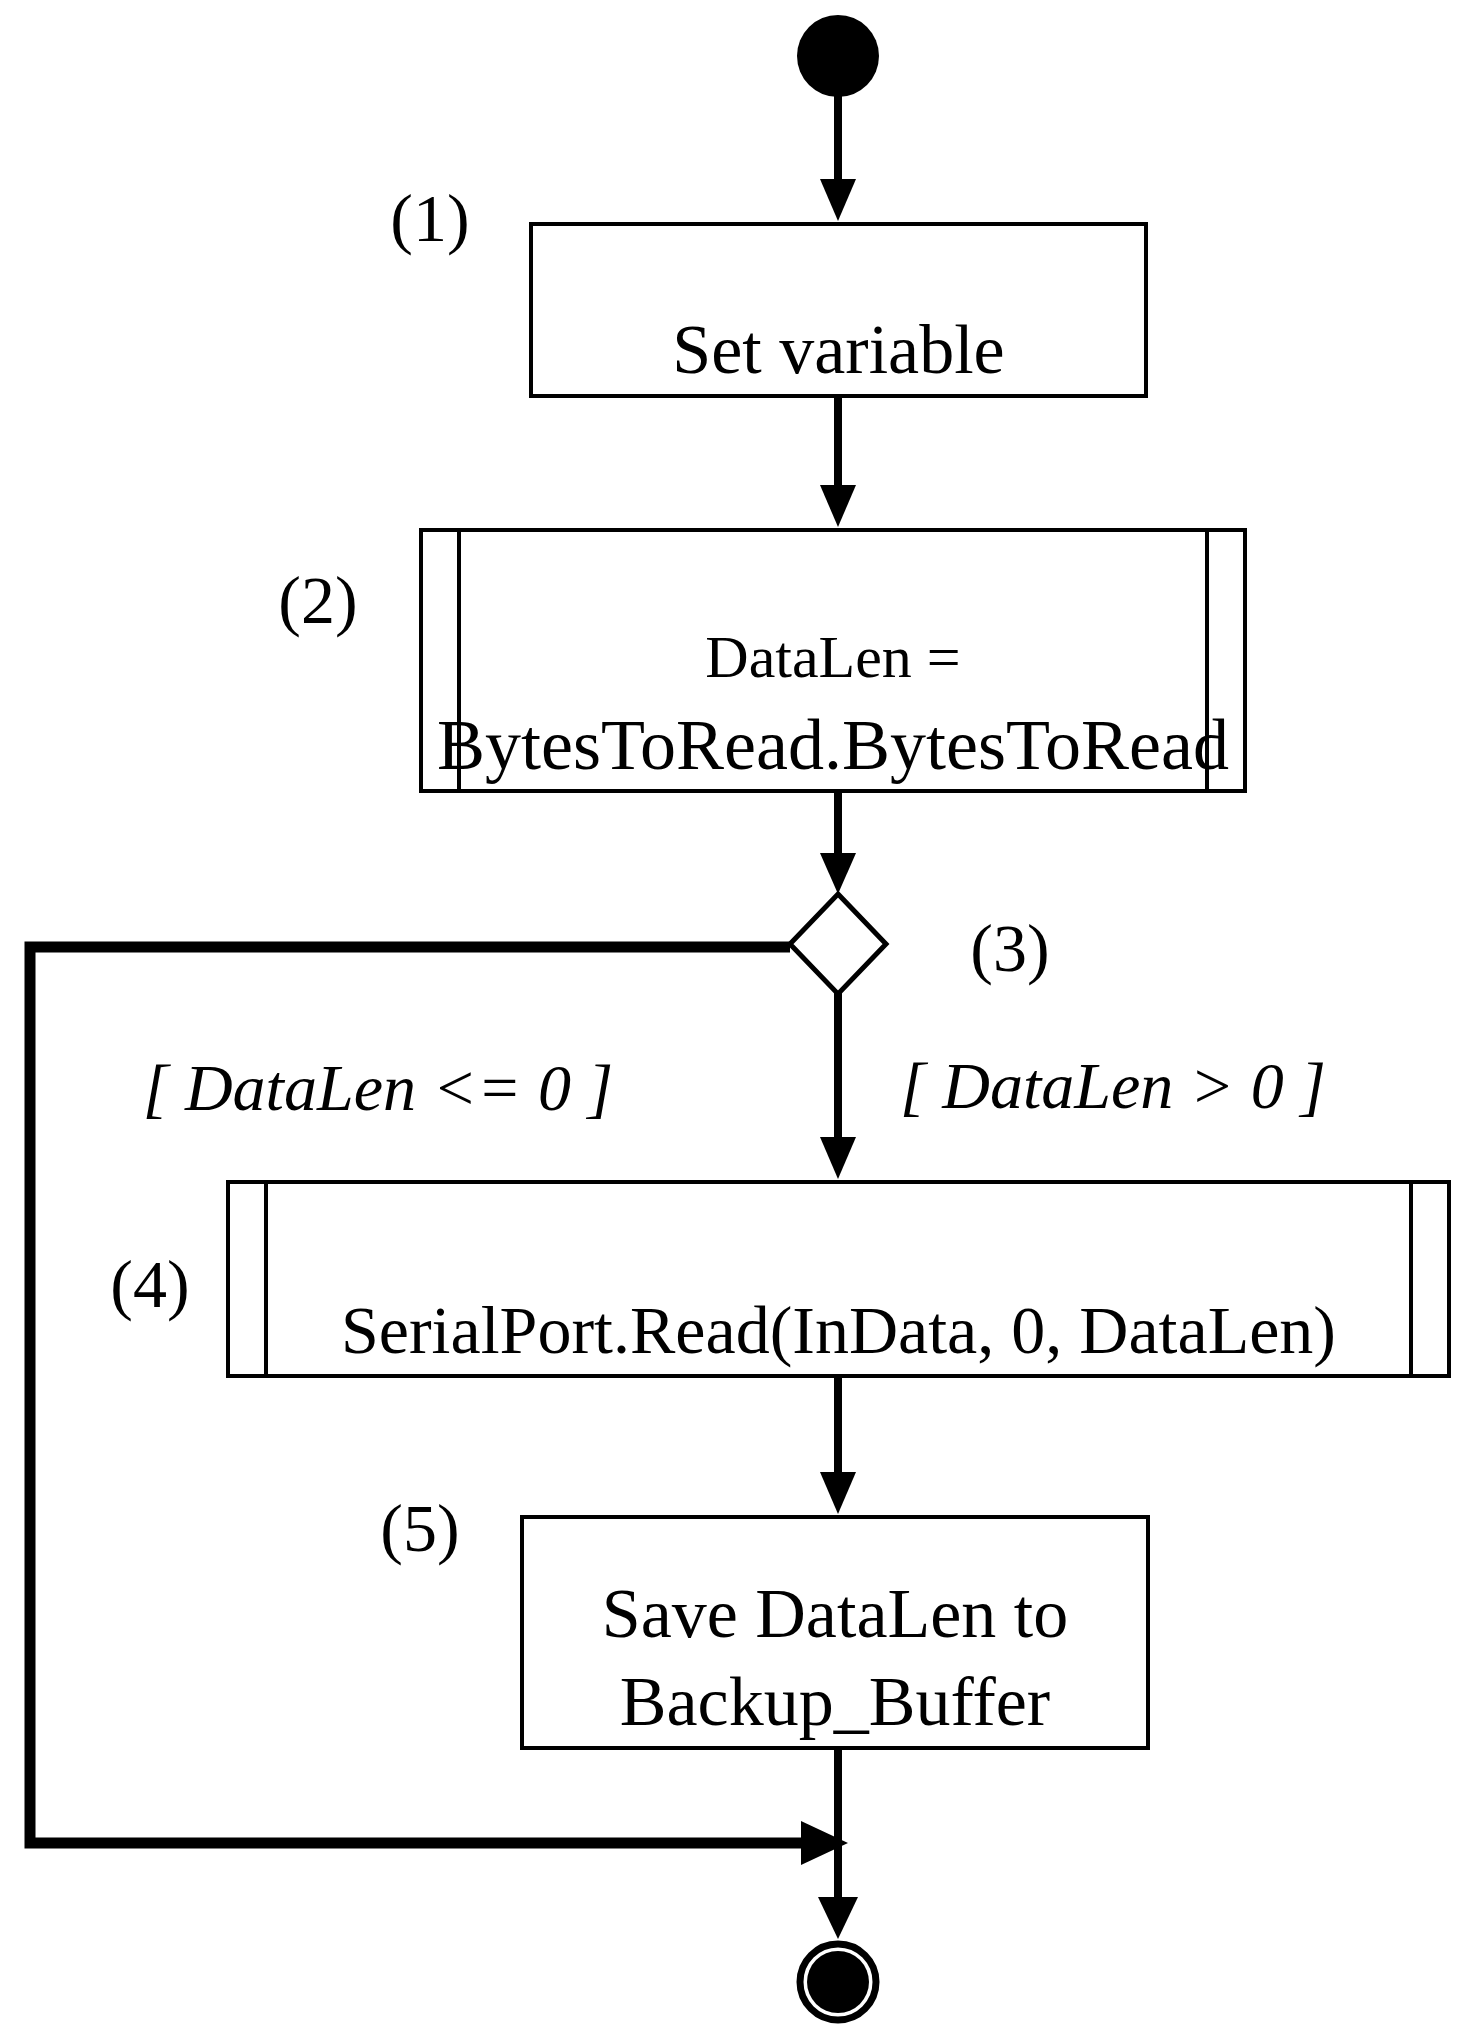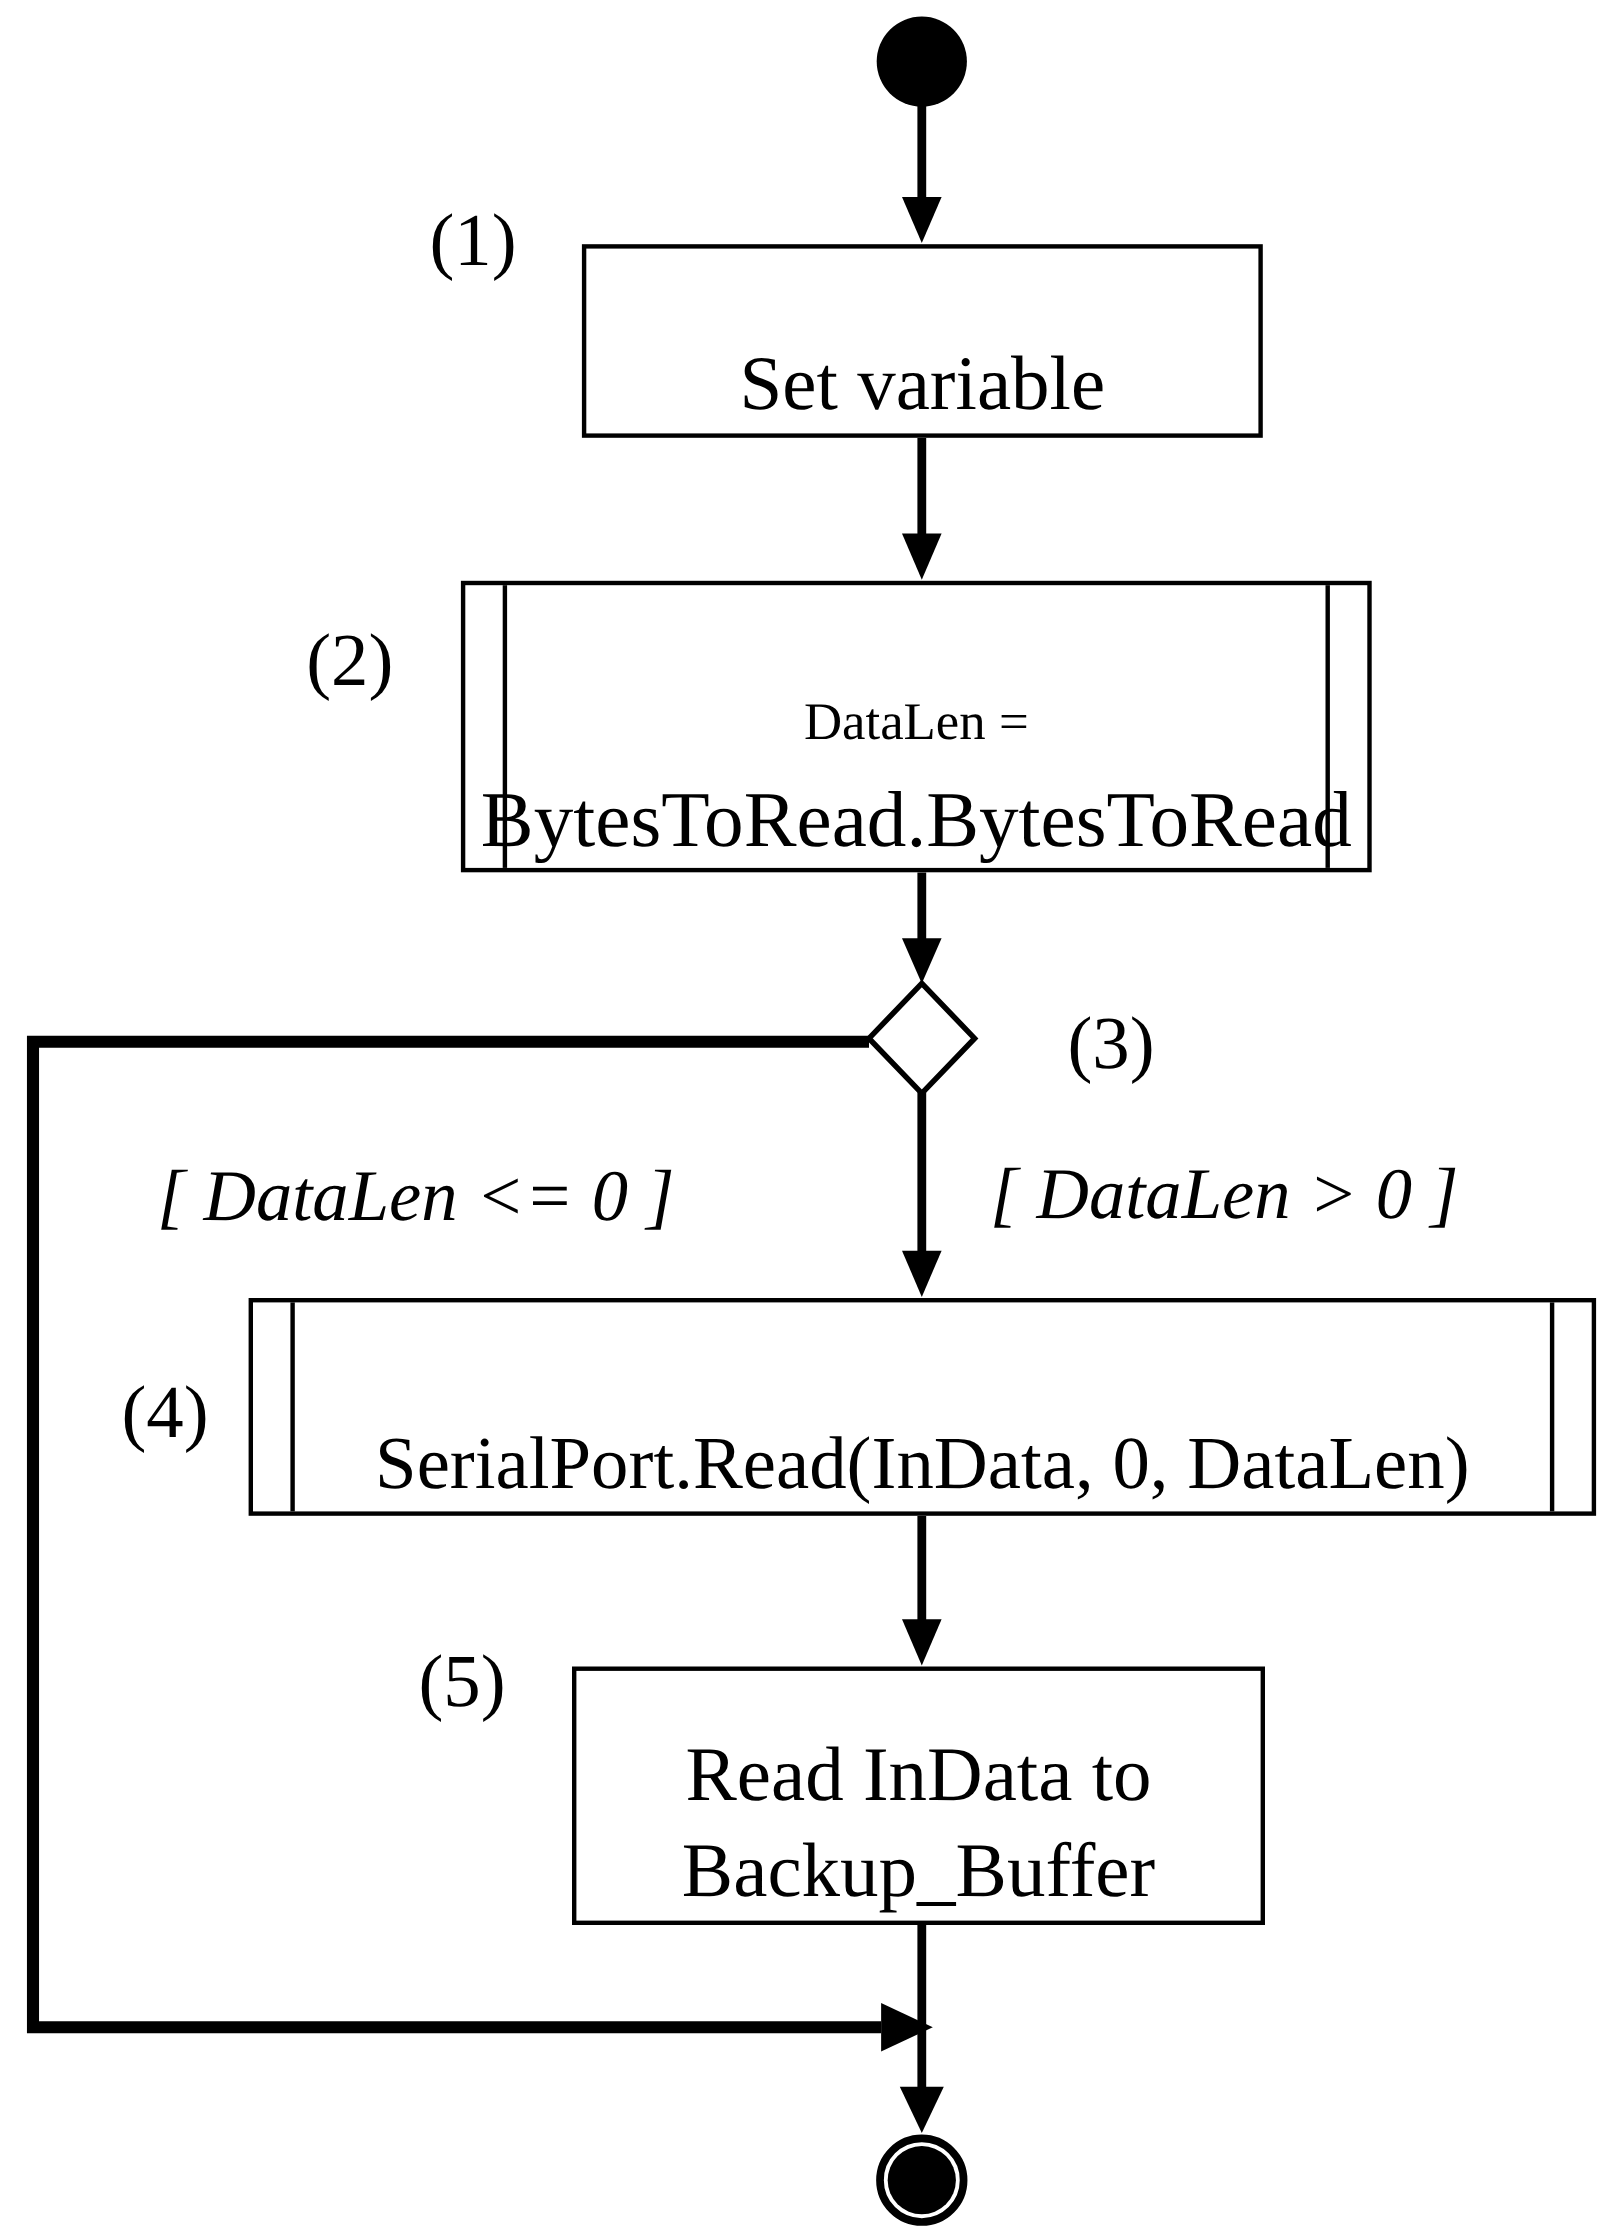--- a/index.html
+++ b/index.html
@@ -99,34 +99,34 @@
 
   <div class="lbl" style="left:430px; top:218px;">(1)</div>
   <div class="action" style="left:529px; top:222px; width:619px; height:176px;">
     <div class="tline">Set variable</div>
   </div>
 
   <div class="lbl" style="left:318px; top:600px;">(2)</div>
   <div class="action call" style="left:419px; top:528px; width:828px; height:265px;">
     <span class="rail left"></span>
     <span class="rail right"></span>
-    <div class="tline" style="font-size:48px;">DataLen =</div>
+    <div class="tline" style="font-size:60px;">DataLen =</div>
     <div class="tline" style="font-size:72px;">BytesToRead.BytesToRead</div>
   </div>
 
   <div class="lbl" style="left:1010px; top:948px;">(3)</div>
   <div class="lbl guard" style="left:378px; top:1088px;">[ DataLen &lt;= 0 ]</div>
   <div class="lbl guard" style="left:1113px; top:1086px;">[ DataLen &gt; 0 ]</div>
 
   <div class="lbl" style="left:150px; top:1284px;">(4)</div>
   <div class="action call" style="left:226px; top:1180px; width:1225px; height:198px;">
     <span class="rail left"></span>
     <span class="rail right"></span>
     <div class="tline" style="font-size:68px;">SerialPort.Read(InData, 0, DataLen)</div>
   </div>
 
   <div class="lbl" style="left:420px; top:1528px;">(5)</div>
   <div class="action" style="left:520px; top:1515px; width:630px; height:235px;">
-    <div class="tline">Read InData to</div>
+    <div class="tline">Save DataLen to</div>
     <div class="tline">Backup_Buffer</div>
   </div>
 
 </div>
 
 </body></html>

